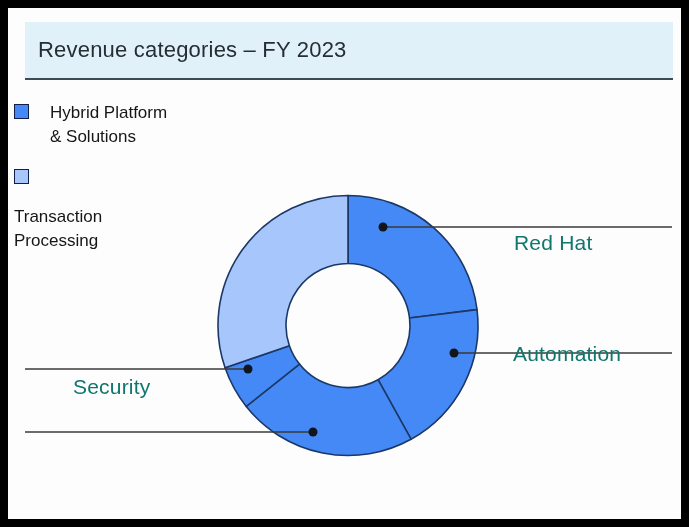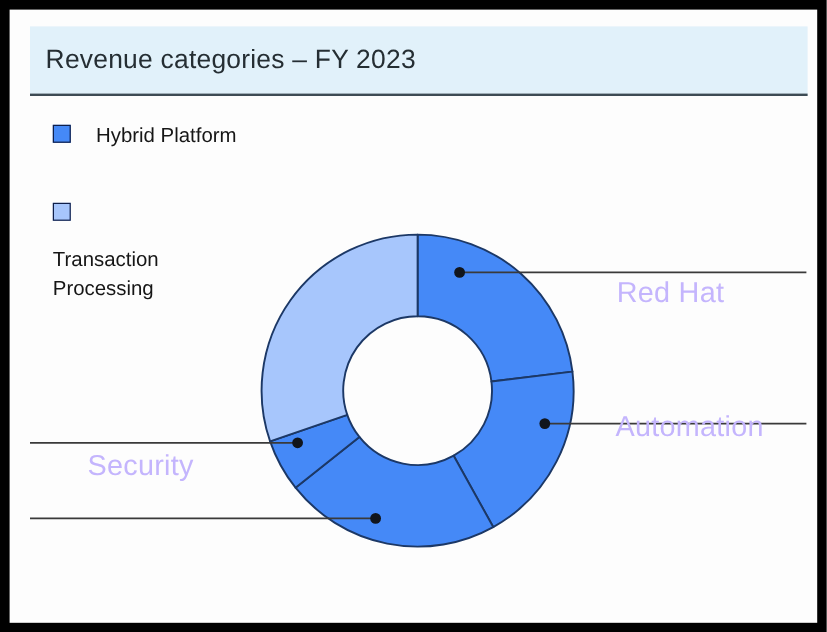--- a/index.html
+++ b/index.html
@@ -31,21 +31,21 @@
     padding-left: 13px;
   }
   .titlebar .title-text {
     font-size: 22px;
     color: #252E33;
     letter-spacing: 0.2px;
   }
 
   .legend-item {
     position: absolute;
-    left: 44px;
+    left: 14px;
     display: flex;
     align-items: flex-start;
     gap: 21px;
   }
   .legend-item.item-0 { top: 101px; }
   .legend-item.item-1 { top: 166px; flex-direction: column; }
   .legend-swatch {
     width: 15px; height: 15px;
     border: 1.5px solid #0F1F49;
     box-sizing: border-box;
@@ -59,39 +59,39 @@
     white-space: pre-line;
   }
 
   svg.chart-svg {
     position: absolute;
     left: 0; top: 0;
   }
 
   .callout-label {
     position: absolute;
-    font-size: 24px;
-    color: #c4b5fd;
+    font-size: 21px;
+    color: #0f766e;
     white-space: nowrap;
     letter-spacing: 0.2px;
   }
 </style>
 </head>
 <body>
 
 <div class="frame">
   <div class="canvas"></div>
 
   <div class="titlebar">
     <span class="title-text">Revenue categories – FY 2023</span>
   </div>
 
   <div class="legend-item item-0">
     <span class="legend-swatch" style="background: rgb(69, 137, 247);"></span>
-    <span class="legend-label"><span>Hybrid Platform</span><br></span>
+    <span class="legend-label"><span>Hybrid Platform</span><br><span>&amp; Solutions</span></span>
   </div>
 
   <div class="legend-item item-1">
     <span class="legend-swatch" style="background: rgb(167, 198, 252);"></span>
     <span class="legend-label"><span>Transaction</span><br><span>Processing</span></span>
   </div>
 
   <svg class="chart-svg" id="donut-svg" width="689" height="527" viewBox="0 0 689 527">
       <path d="M 348 195.5 A 130 130 0 0 1 477.0309997133719 309.6569853573308 L 409.537861401762 317.94410070888085 A 62 62 0 0 0 348 263.5 Z" fill="#4589F7" stroke="#1C3866" stroke-width="1.6" stroke-linejoin="round"></path>
       <path d="M 477.0309997133719 309.6569853573308 A 130 130 0 0 1 411.0252506320238 439.20056192812143 L 378.0581964552729 379.72642184264254 A 62 62 0 0 0 409.537861401762 317.94410070888085 Z" fill="#4589F7" stroke="#1C3866" stroke-width="1.6" stroke-linejoin="round"></path>

